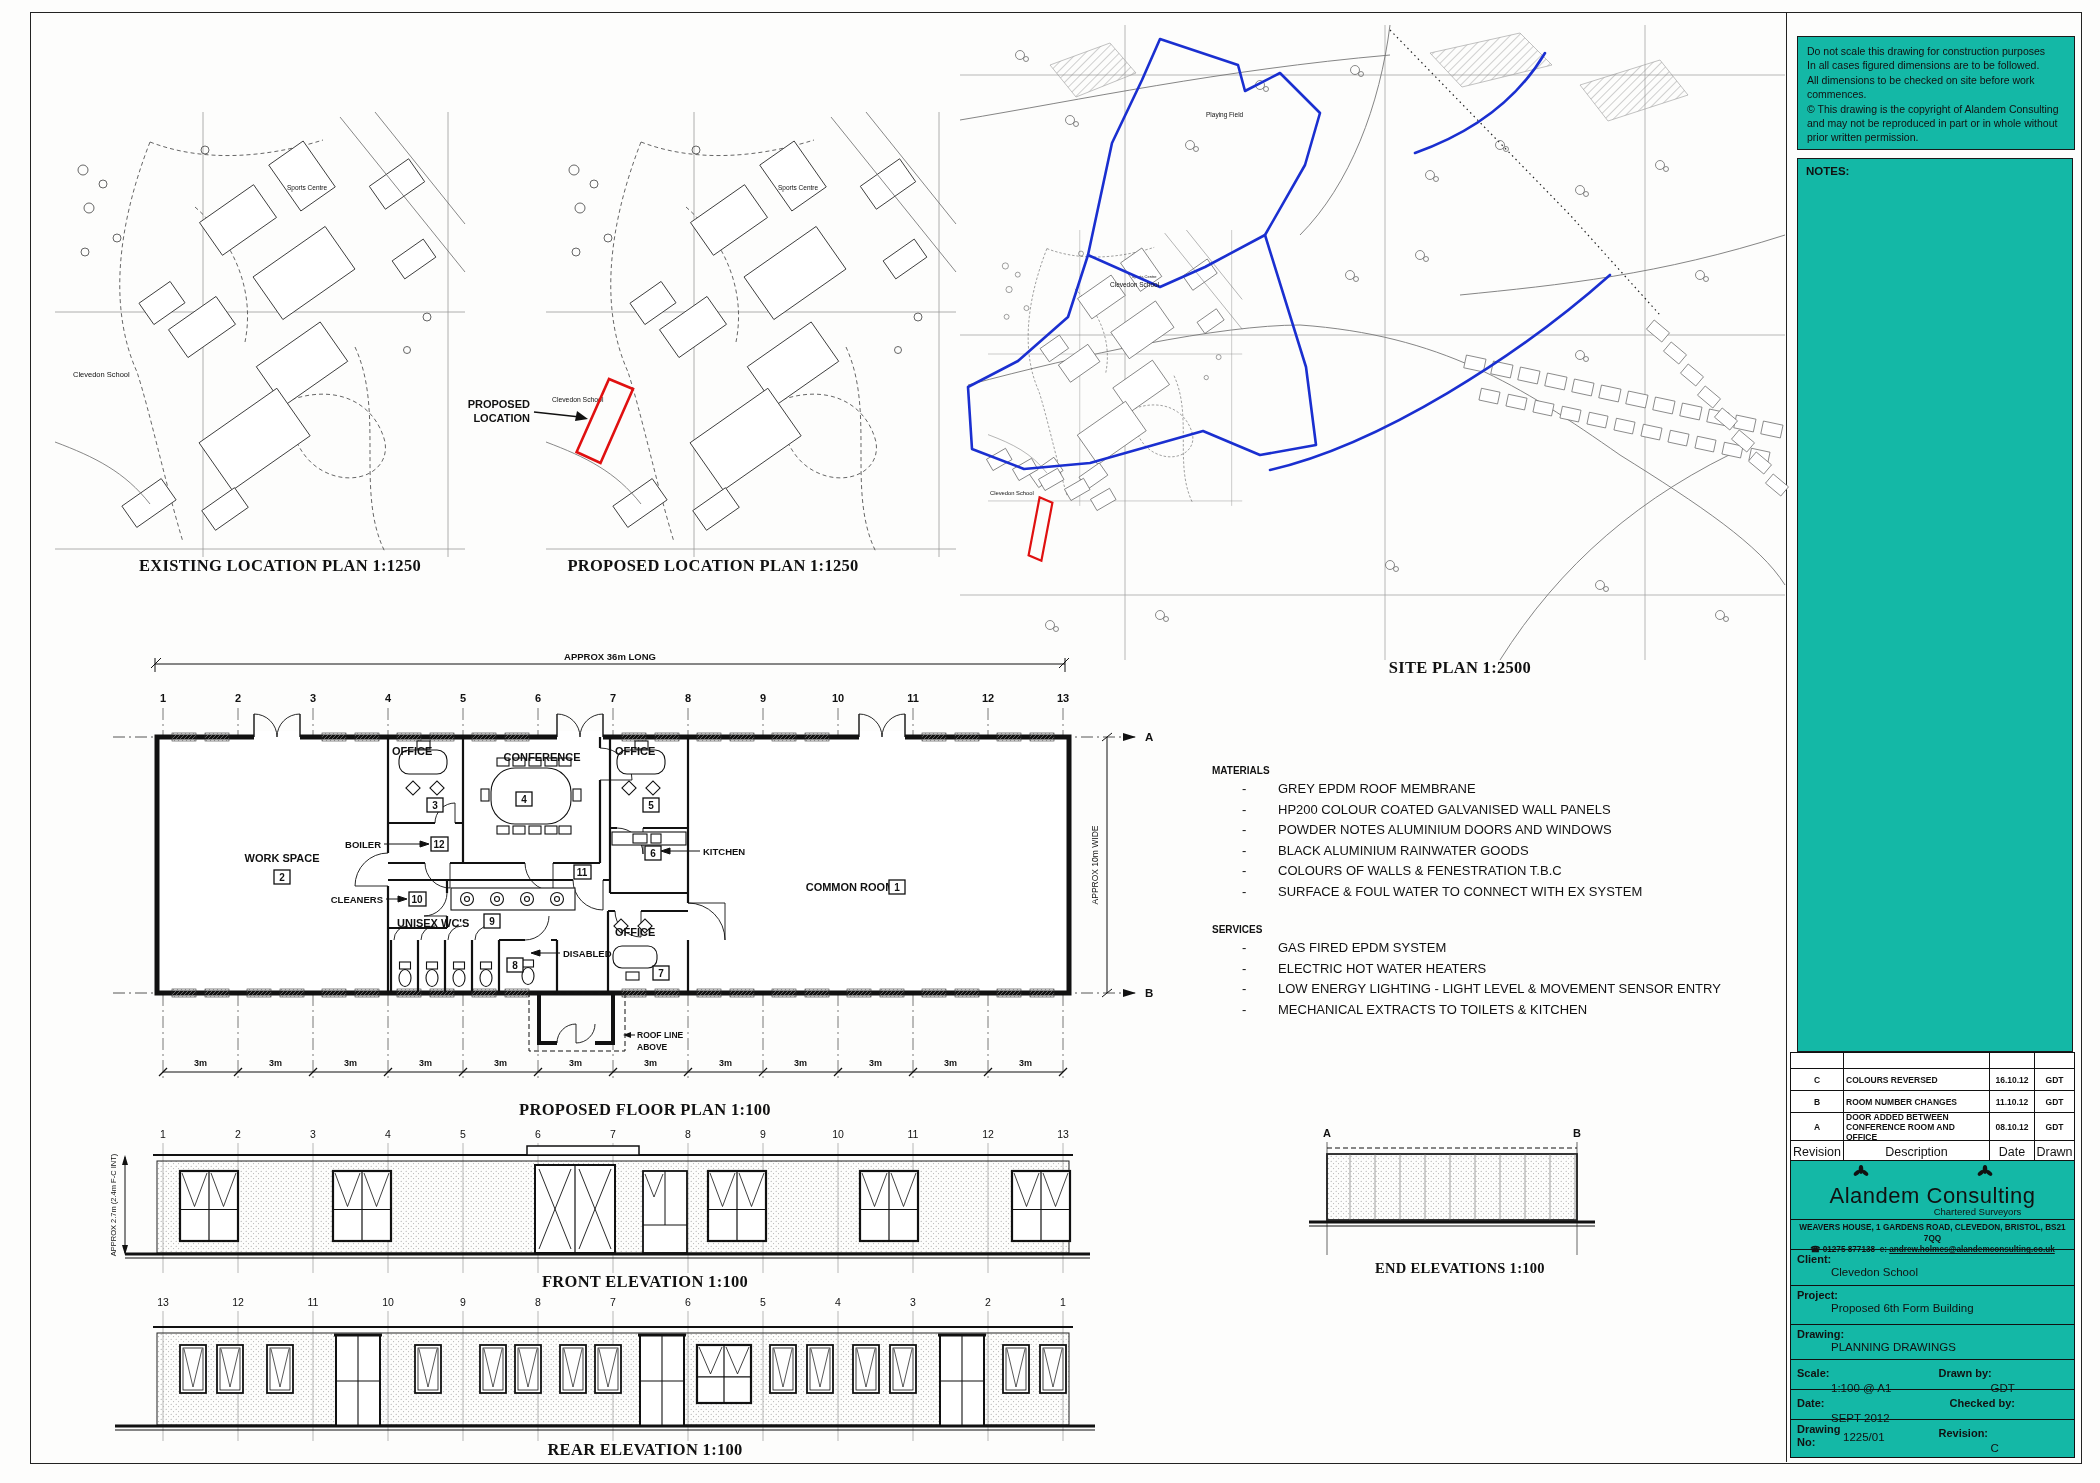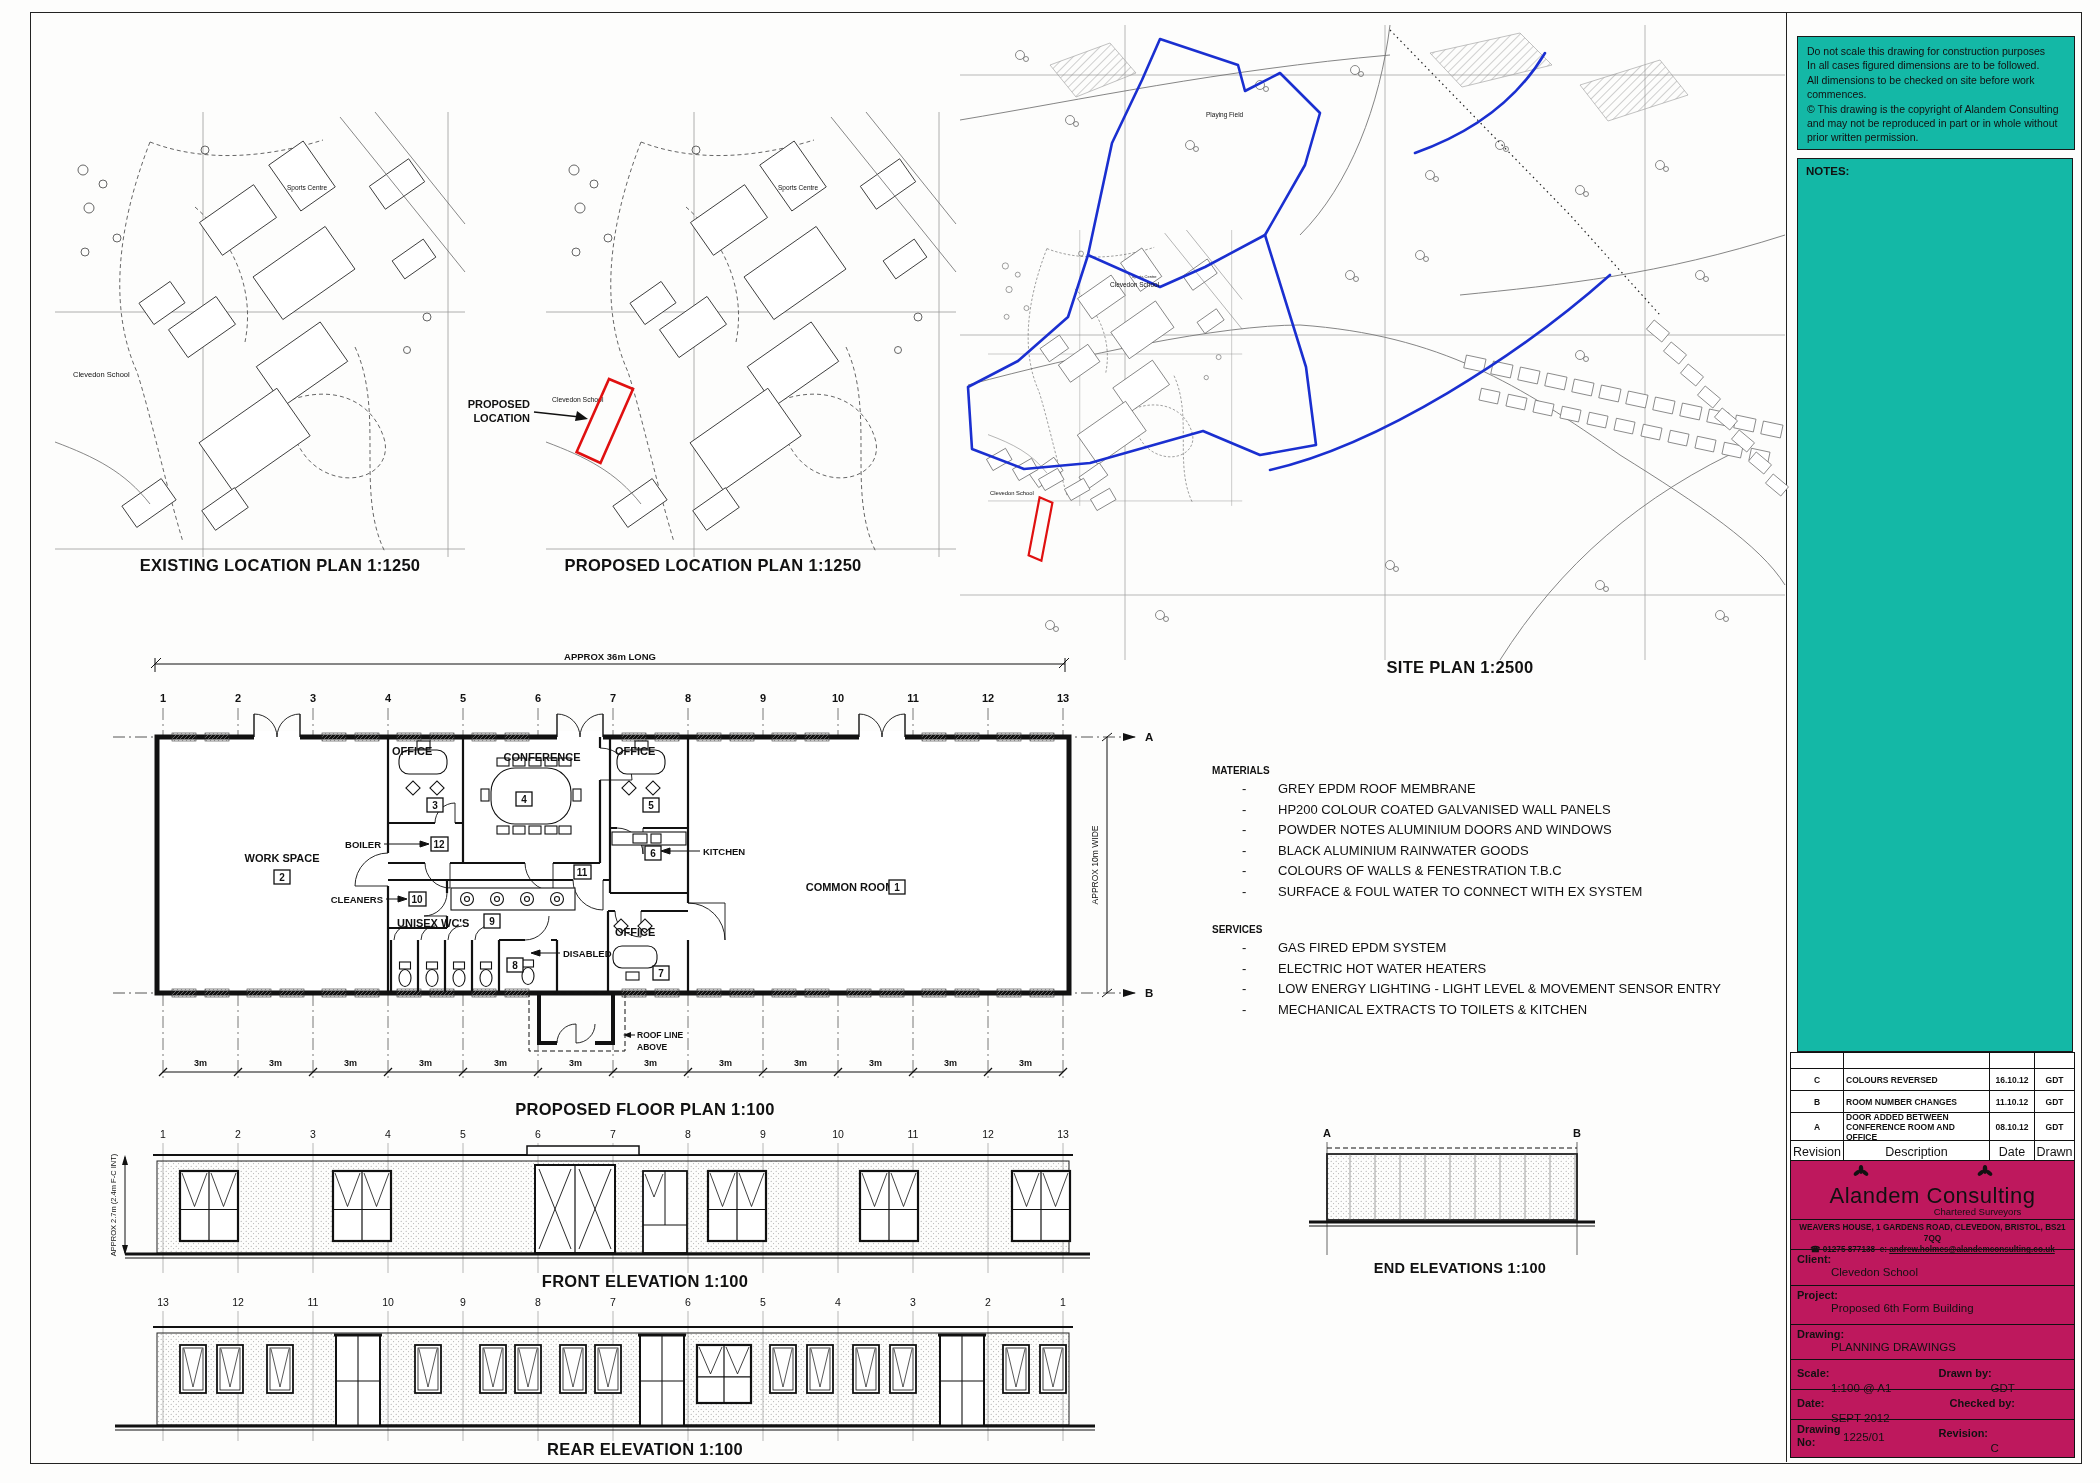--- a/index.html
+++ b/index.html
@@ -1,21 +1,21 @@
 <!DOCTYPE html>
 <html><head>
 <meta charset="utf-8">
 <style>
   html,body{margin:0;padding:0;background:#e8e8e8;}
   #sheet{position:relative;width:2100px;height:1483px;background:#fdfdfc;
          font-family:"Liberation Sans",sans-serif;color:#111;overflow:hidden;}
   .abs{position:absolute;}
   svg{display:block;overflow:visible;font-family:"Liberation Sans",sans-serif;}
   svg text{fill:#111;}
-  .plan-title{font-weight:bold;font-size:16.5px;text-align:center;letter-spacing:.3px;}
+  .plan-title{font-weight:bold;font-size:16.5px;text-align:center;letter-spacing:.3px;font-family:Liberation Serif, serif;}
   .plan-title.sm{font-size:14.5px;}
   .frame{border:1.3px solid #222;}
   
   .rc-box{border:1.3px solid #1a1a1a;background:#14b8a6;}
   #disclaimer{font-size:10.5px;line-height:14.4px;padding:7px 9px;}
   #notes-box{font-weight:bold;font-size:11.5px;padding:6px 8px;}
   
   #spec{width:575px;font-size:13px;}
   #spec h3{font-size:10px;margin:5px 0 4px 0;}
   #spec .li{display:flex;margin:0 0 3px 30px;line-height:17.5px;}
@@ -26,21 +26,21 @@
   #rev-table .r{display:flex;border-top:1px solid #111;}
   #rev-table .r:first-child{border-top:none;}
   #rev-table .c{border-left:1px solid #111;display:flex;align-items:center;justify-content:center;text-align:center;padding:1px 2px;box-sizing:border-box;}
   #rev-table .c:first-child{border-left:none;}
   #rev-table .c0{width:52px;flex:0 0 52px;font-weight:bold;}
   #rev-table .c1{flex:1;justify-content:flex-start;text-align:left;font-weight:bold;}
   #rev-table .c2{width:45px;flex:0 0 45px;font-weight:bold;}
   #rev-table .c3{width:40px;flex:0 0 40px;font-weight:bold;}
   #rev-table .foot .c{font-weight:normal;font-size:12.5px;}
   
-  #tblock{border:1.5px solid #111;background:#be185d;display:flex;flex-direction:column;}
+  #tblock{border:1.5px solid #111;background:#14b8a6;display:flex;flex-direction:column;}
   #tblock .sec{border-top:1.2px solid #111;position:relative;box-sizing:border-box;}
   #tblock .sec:first-child{border-top:none;}
   .lbl{font-weight:bold;font-size:11px;}
   .val{font-size:11.5px;}
   #logo{height:64px;position:relative;text-align:center;}
   #logo .co{font-size:22px;letter-spacing:.5px;margin-top:22px;}
   #logo .tg{font-size:9.5px;margin-top:-3px;margin-left:90px;}
   #addr{height:30px;text-align:center;font-size:8.2px;font-weight:bold;line-height:11px;padding-top:2px;}
   #addr .em{text-decoration:underline;}
   .tb-row{padding:3px 6px;}

